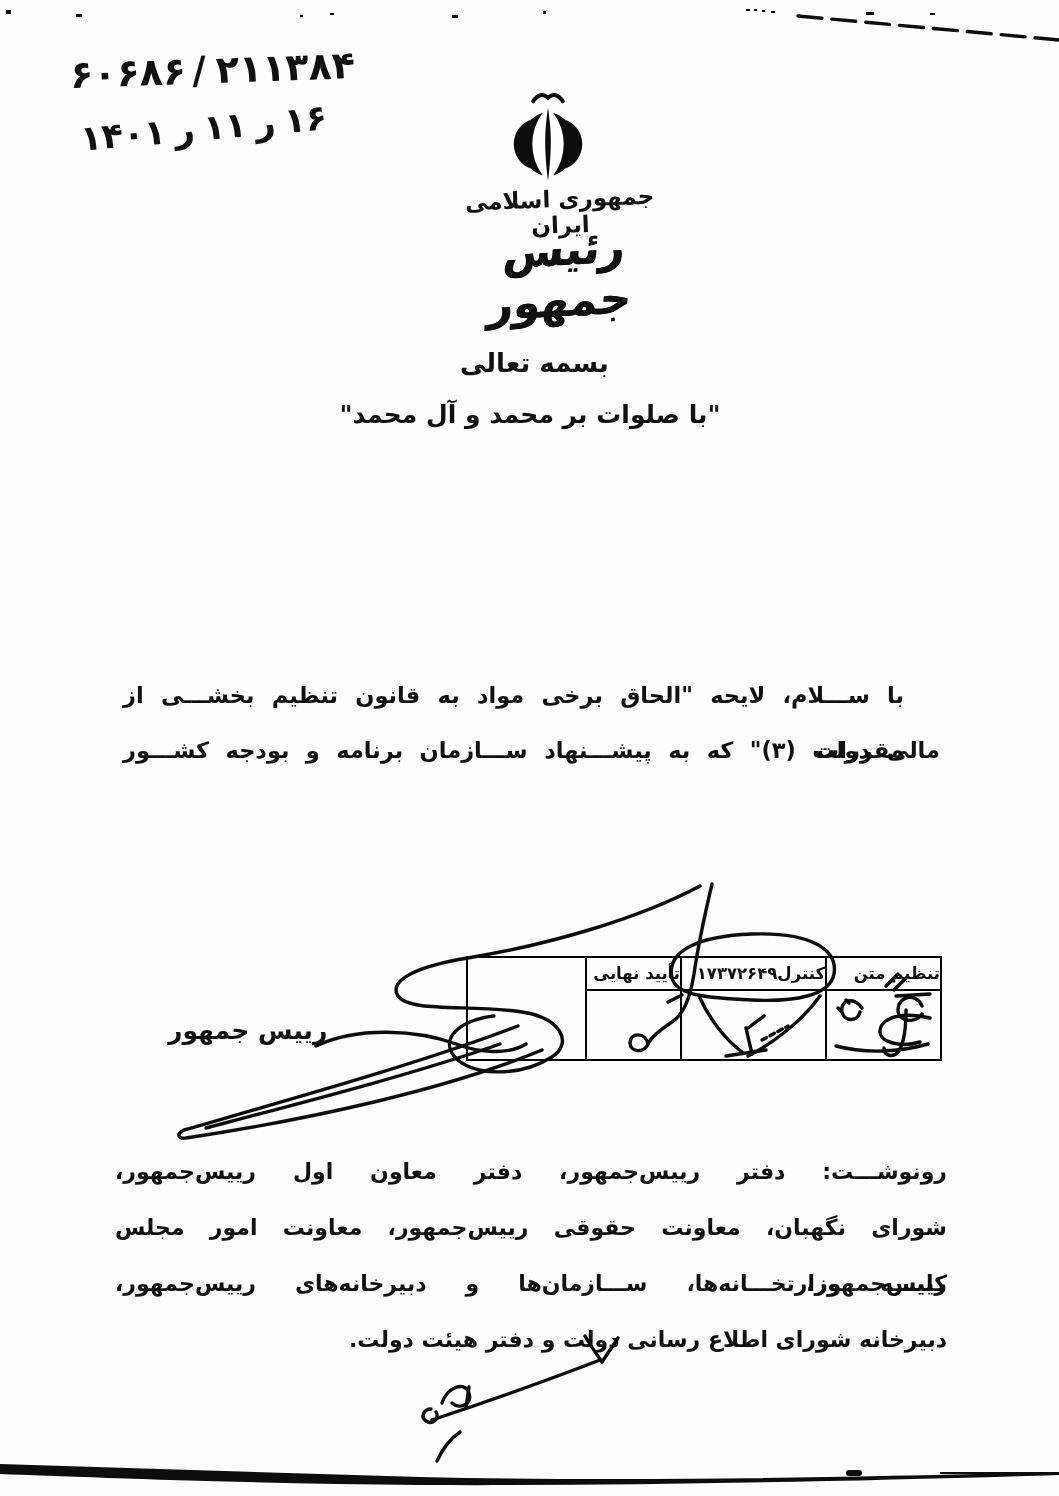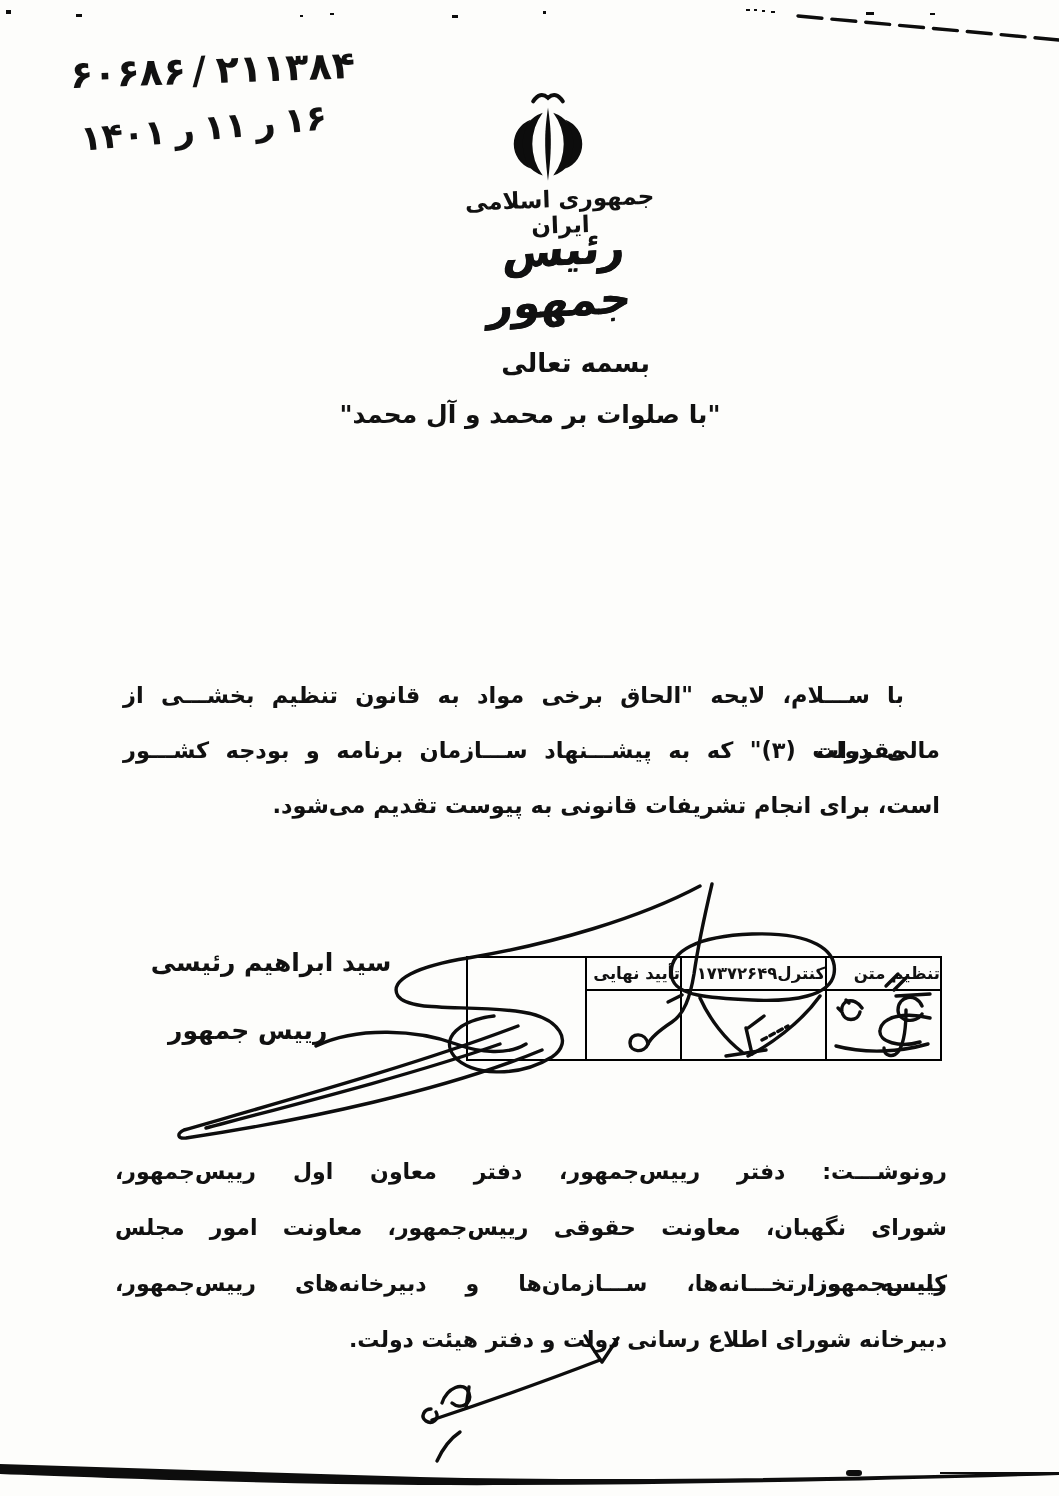--- a/index.html
+++ b/index.html
@@ -12,21 +12,21 @@
   .fa{direction:rtl;font-weight:700;color:#111;}
   .ltrrow{display:flex;flex-direction:row;align-items:baseline;}
   
   .hw-num{left:70px;top:48px;font-size:38px;letter-spacing:4px;transform:rotate(-2deg);gap:6px;font-weight:700;}
   .hw-date{left:80px;top:108px;font-size:35px;letter-spacing:3px;transform:rotate(-5deg);gap:9px;font-weight:700;}
   
   .emblem{left:504px;top:90px;width:88px;height:96px;}
   .republic{left:448px;top:186px;width:224px;text-align:center;font-size:23px;transform:rotate(-2deg);}
   .president-callig{left:448px;top:224px;width:228px;text-align:center;font-size:44px;transform:rotate(-3deg) skewX(-8deg);text-shadow:0.6px 0 0 #111;}
   
-  .basmala{left:460px;top:348px;width:190px;text-align:right;font-size:26px;}
+  .basmala{left:460px;top:348px;width:190px;text-align:left;font-size:26px;}
   .salawat{left:320px;top:400px;width:420px;text-align:center;font-size:25px;}
   
   .addressee{right:143px;top:496px;text-align:right;font-size:26px;line-height:62px;}
   
   .body-par{right:119px;top:668px;width:817px;font-size:22.5px;}
   .jline{direction:rtl;text-align:justify;text-align-last:justify;height:55px;line-height:55px;white-space:normal;}
   .rline{direction:rtl;text-align:right;height:55px;line-height:55px;}
   .body-par .indent{padding-right:36px;}
   
   .sig-name{left:146px;top:948px;width:250px;text-align:center;font-size:25px;}
@@ -74,24 +74,22 @@
   <div class="abs fa republic">جمهوری اسلامی ایران</div>
   <div class="abs fa president-callig">رئیس جمهور</div>
 
   <div class="abs fa basmala">بسمه تعالی</div>
   <div class="abs fa salawat">"با صلوات بر محمد و آل محمد"</div>
 
 
   <div class="abs fa body-par">
     <div class="jline indent">با ســـلام، لایحه "الحاق برخی مواد به قانون تنظیم بخشـــی از مقررات</div>
     <div class="jline">مالی دولت (۳)" که به پیشـــنهاد ســـازمان برنامه و بودجه کشـــور</div>
-    <div class="rline">است، برای انجام تشریفات قانونی به پیوست تقدیم می‌شود.</div>
   </div>
 
-  <div class="abs fa sig-name">سید ابراهیم رئیسی</div>
   <div class="abs fa sig-title">رییس جمهور</div>
 
   <table class="abs approval">
     <tbody>
         <tr>
       <td class="hdr w-prep">
         <span>تنظیم متن</span>
       </td>
       <td class="hdr w-ctl">
         <span>کنترل</span><span>۱۷۳۷۲۶۴۹</span>

